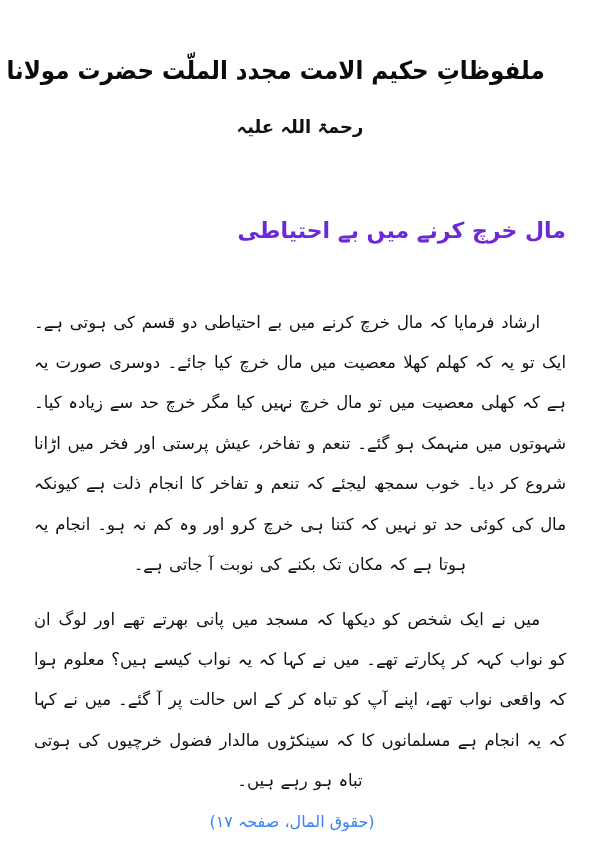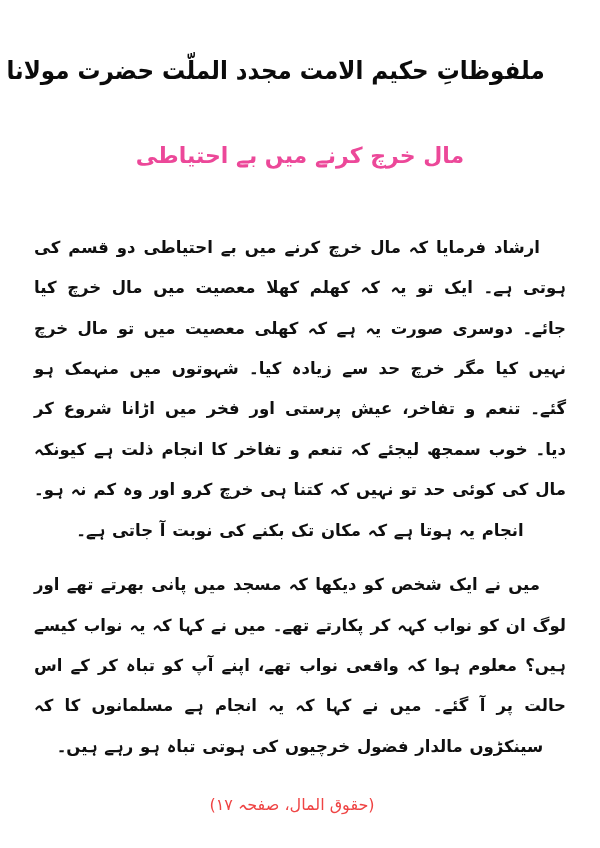--- a/index.html
+++ b/index.html
@@ -49,39 +49,38 @@
     font-weight: 700;
     color: #111111;
     line-height: 1.6;
     margin-top: 22px;
     direction: rtl;
     unicode-bidi: embed;
   }
 
   
   .section-heading {
-    text-align: center;
     font-size: 22px;
     font-weight: 700;
-    color: #ec4899;
-    margin-top: 48px;
+    color: #6d28d9;
+    margin-top: 72px;
     direction: rtl;
     unicode-bidi: embed;
     line-height: 1.5;
   }
 
   
   .body-block {
     margin-top: 56px;
     direction: rtl;
     unicode-bidi: embed;
   }
   .para {
     font-size: 16.5px;
-    font-weight: 700;
+    font-weight: 400;
     color: #101010;
     line-height: 2.45;
     text-align: justify;
     text-align-last: center;
     direction: rtl;
     unicode-bidi: embed;
     margin: 0 0 10px 0;
     text-indent: 26px;
     word-spacing: 1px;
   }
@@ -91,34 +90,35 @@
 
   
   .citations {
     margin-top: auto;
     direction: rtl;
     unicode-bidi: embed;
   }
   .citation-primary {
     text-align: center;
     font-size: 16px;
-    color: #ef4444;
+    color: #3b82f6;
     direction: rtl;
     unicode-bidi: embed;
     margin-bottom: 16px;
     padding-right: 16px;
   }
 </style>
 </head>
 <body>
 
 <div class="page">
 
   <div class="title-block">
     <div class="doc-title">ملفوظاتِ حکیم الامت مجدد الملّت حضرت مولانا محمد اشرف علی تھانوی</div>
+    <div class="doc-subtitle">رحمۃ اللہ علیہ</div>
   </div>
 
   <div class="section-heading">مال خرچ کرنے میں بے احتیاطی</div>
 
   <div class="body-block">
     <p class="para first">ارشاد فرمایا کہ مال خرچ کرنے میں بے احتیاطی دو قسم کی ہوتی ہے۔ ایک تو یہ کہ کھلم کھلا معصیت میں مال خرچ کیا جائے۔ دوسری صورت یہ ہے کہ کھلی معصیت میں تو مال خرچ نہیں کیا مگر خرچ حد سے زیادہ کیا۔ شہوتوں میں منہمک ہو گئے۔ تنعم و تفاخر، عیش پرستی اور فخر میں اڑانا شروع کر دیا۔ خوب سمجھ لیجئے کہ تنعم و تفاخر کا انجام ذلت ہے کیونکہ مال کی کوئی حد تو نہیں کہ کتنا ہی خرچ کرو اور وہ کم نہ ہو۔ انجام یہ ہوتا ہے کہ مکان تک بکنے کی نوبت آ جاتی ہے۔</p>
     <p class="para second">میں نے ایک شخص کو دیکھا کہ مسجد میں پانی بھرتے تھے اور لوگ ان کو نواب کہہ کر پکارتے تھے۔ میں نے کہا کہ یہ نواب کیسے ہیں؟ معلوم ہوا کہ واقعی نواب تھے، اپنے آپ کو تباہ کر کے اس حالت پر آ گئے۔ میں نے کہا کہ یہ انجام ہے مسلمانوں کا کہ سینکڑوں مالدار فضول خرچیوں کی ہوتی تباہ ہو رہے ہیں۔</p>
   </div>
 
   <div class="citations">

